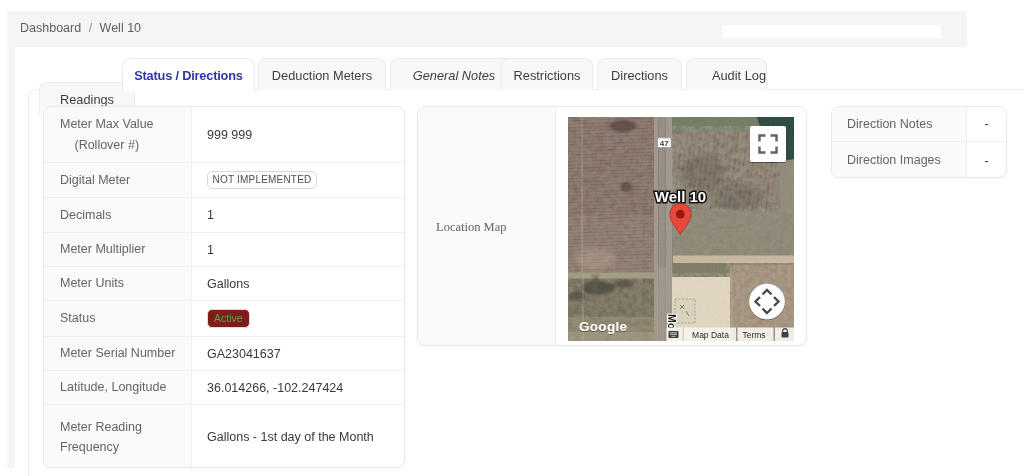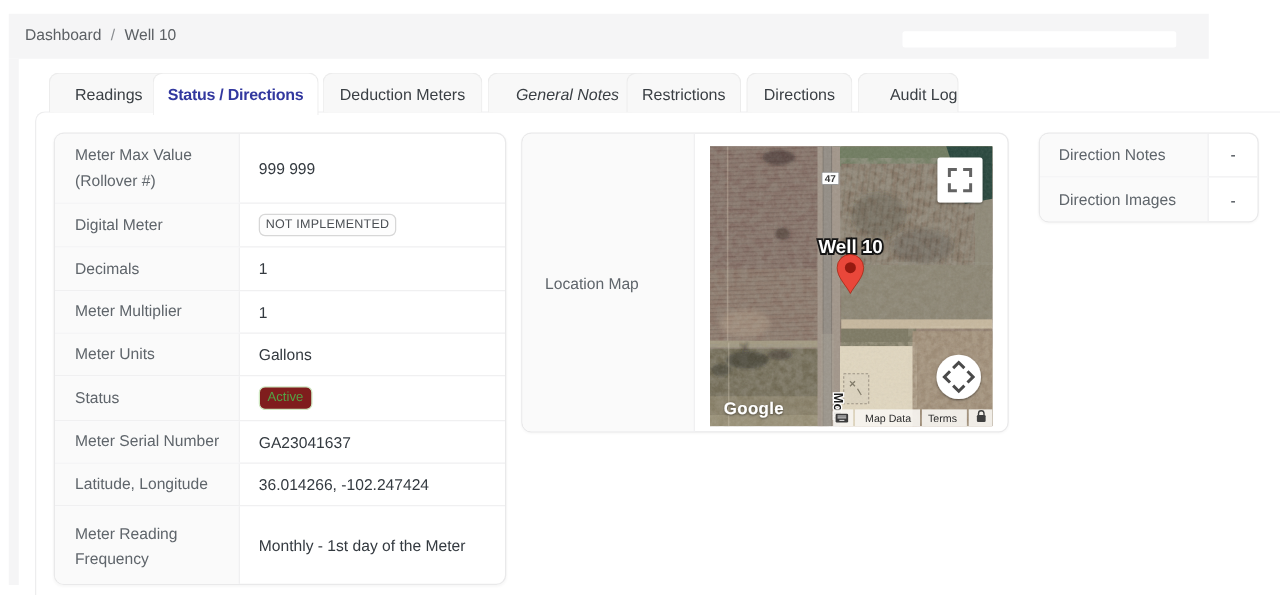--- a/index.html
+++ b/index.html
@@ -17,43 +17,43 @@
   #card1 { left:43px; top:106px; width:362px; height:362px; }
   #card2 { left:417px; top:106px; width:390px; height:240px; }
   #card3 { left:831px; top:106px; width:176px; height:72px; }
   .row { position:absolute; left:0; width:100%; border-bottom:1px solid #f0f0f1; }
   .lbl { position:absolute; left:0; top:0; bottom:0; background:#fafafa; border-right:1px solid #f0f0f1; color:#5f656b; font-size:12.5px; line-height:20.5px; display:flex; align-items:center; padding-left:16px; }
   .val { position:absolute; top:0; bottom:0; color:#343a40; font-size:12.5px; display:flex; align-items:center; }
   #card1 .lbl { width:148px; }
   #card1 .val { left:148px; right:0; padding-left:15px; }
   .badge1 { font-size:10px; color:#4b4f54; background:#fdfdfd; border:1px solid #d7d7d7; border-radius:5px; padding:2.5px 4.5px 3px; letter-spacing:0.2px; }
   .badge2 { font-size:10.5px; color:#54a245; background:#7f1d1d; border:1px solid #cfe8c2; border-radius:5px; padding:2.5px 6px 3px; }
-  #card2 .lbl { width:138px; padding-left:18px; }
+  #card2 .lbl { width:138px; padding-left:18px;font-family:Liberation Serif, serif; }
   #card3 .lbl { width:135px; padding-left:15px; }
   #card3 .val { left:135px; right:0; justify-content:center; }
 </style>
 </head>
 <body>
 <div class="abs topbar">
   <div class="crumb">Dashboard <span class="sep">/</span> Well 10</div>
   <div class="whitepill"></div>
 </div>
 <div class="abs sliver"></div>
 <div class="abs panel"></div>
 
-<div class="tab" style="left:39px; width:96px;">Readings</div>
+<div class="tab" style="left:39px; width:96px;margin-top:24px;">Readings</div>
 <div class="tab active" style="left:122px; width:133px;">Status / Directions</div>
 <div class="tab" style="left:258px; width:128px;">Deduction Meters</div>
 <div class="tab" style="left:390px; width:128px;font-style:italic;">General Notes</div>
 <div class="tab" style="left:501px; width:92px;">Restrictions</div>
 <div class="tab" style="left:597px; width:85px;">Directions</div>
 <div class="tab" style="left:686px; width:81px;text-align:right;">Audit Log</div>
 
 <div class="card" id="card1">
-  <div class="row" style="top:0; height:56px;">
+  <div class="row" style="top:0; height:56px;text-align:center;">
     <div class="lbl">Meter Max Value<br>(Rollover #)</div>
     <div class="val">999 999</div>
   </div>
   <div class="row" style="top:56px; height:35px;">
     <div class="lbl">Digital Meter</div>
     <div class="val">
         <span class="badge1">NOT IMPLEMENTED</span>
       </div>
   </div>
   <div class="row" style="top:91px; height:35px;">
@@ -77,21 +77,21 @@
   <div class="row" style="top:230px; height:34px;">
     <div class="lbl">Meter Serial Number</div>
     <div class="val">GA23041637</div>
   </div>
   <div class="row" style="top:264px; height:34px;">
     <div class="lbl">Latitude, Longitude</div>
     <div class="val">36.014266, -102.247424</div>
   </div>
   <div class="row" style="top:298px; height:64px; border-bottom:none;">
     <div class="lbl">Meter Reading<br>Frequency</div>
-    <div class="val">Monthly - 1st day of the Meter</div>
+    <div class="val">Gallons - 1st day of the Month</div>
   </div>
 </div>
 
 <div class="card" id="card2">
   <div class="row" style="top:0; height:240px; border-bottom:none;">
     <div class="lbl">Location Map</div>
   </div>
   <div id="mapbox" style="position:absolute; left:150px; top:10px; width:226px; height:224px;">
   <svg width="226" height="224" viewBox="0 0 226 224" xmlns="http://www.w3.org/2000/svg">
     <defs>

